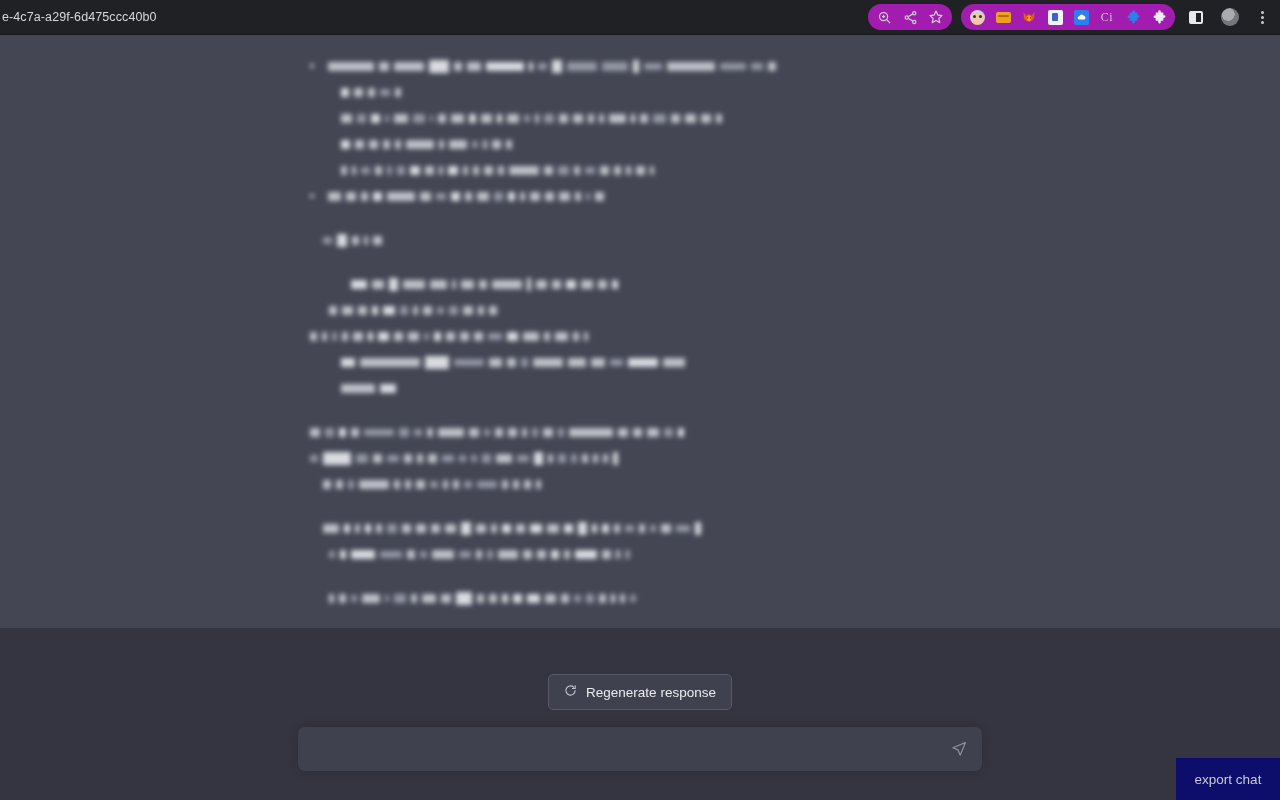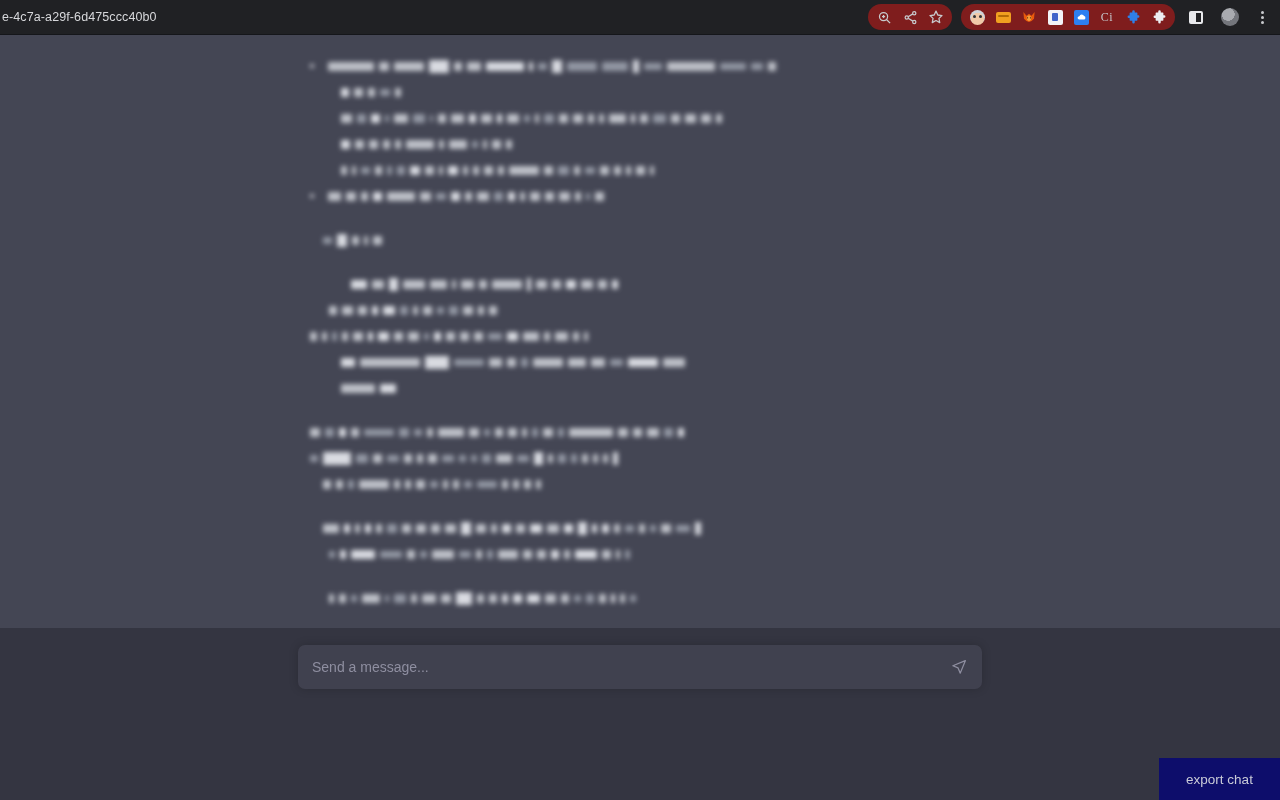--- a/index.html
+++ b/index.html
@@ -20,21 +20,21 @@
   .omnibox-text{
     color:#d7d8db; font-size:12.5px; letter-spacing:.1px;
     margin-left:0px; padding-left:2px; white-space:nowrap;
   }
   .toolbar-right{
     margin-left:auto; display:flex; align-items:center;
     height:100%; padding-right:6px; gap:0;
   }
   .pill{
     display:flex; align-items:center; gap:2px;
-    background:#7f1d1d; border-radius:14px; height:26px;
+    background:#a21caf; border-radius:14px; height:26px;
     padding:0 4px; margin-right:9px;
   }
   .ticon{
     width:24px; height:24px; display:flex; align-items:center;
     justify-content:center; border-radius:50%; flex:0 0 auto;
   }
   .ticon svg{ display:block; }
 
   
   .ex-face{
@@ -131,21 +131,21 @@
   }
 
   .footnote{
     text-align:center; padding-top:15px;
     color:#9a9ba6; font-size:11.5px;
   }
   .footnote a{ color:#9a9ba6; text-decoration:underline; }
 
   .export-chat{
     position:absolute; right:0; bottom:0;
-    width:121px; height:42px;
+    width:104px; height:42px;
     background:#0d0d6b; color:#c9cbd8;
     border:0; font-size:13.5px;
     font-family:"Liberation Sans",sans-serif;
     cursor:pointer; display:flex; align-items:center; justify-content:center;
   }
 </style>
 </head>
 <body>
 
 <div class="browser-bar">
@@ -605,24 +605,34 @@
             <span class="tok l" style="width: 4px;"></span>
             <span class="tok " style="width: 5px;"></span>
             <span class="tok d short" style="width: 6px;"></span>
           </div>
         </div>
     </div>
   </div>
 
   <div class="composer">
 
+    <div class="regen-wrap">
+      <button class="regen-btn">
+        <span>
+          <svg width="13" height="13" viewBox="0 0 24 24" fill="none" stroke="#c5c6d0" stroke-width="2" stroke-linecap="round">
+            <path d="M20.5 12a8.5 8.5 0 1 1-2.6-6.1"></path>
+            <polyline points="20.6,3.4 20.6,8.4 15.6,8.4"></polyline>
+          </svg>
+        </span>
+        <span>Regenerate response</span>
+      </button>
+    </div>
 
     <div class="input-row">
       <div class="input-box">
-        <input type="text" placeholder="Send a message..." style="">
         <span class="send-btn">
           <svg width="16" height="16" viewBox="0 0 24 24" fill="none" stroke="#8e8ea0" stroke-width="1.9" stroke-linejoin="round">
             <path d="M21.5 2.5 L2.8 10.1 L10.6 13.4 L13.9 21.2 Z"></path>
           </svg>
         </span>
       </div>
     </div>
 
 
     <button class="export-chat">export chat</button>

